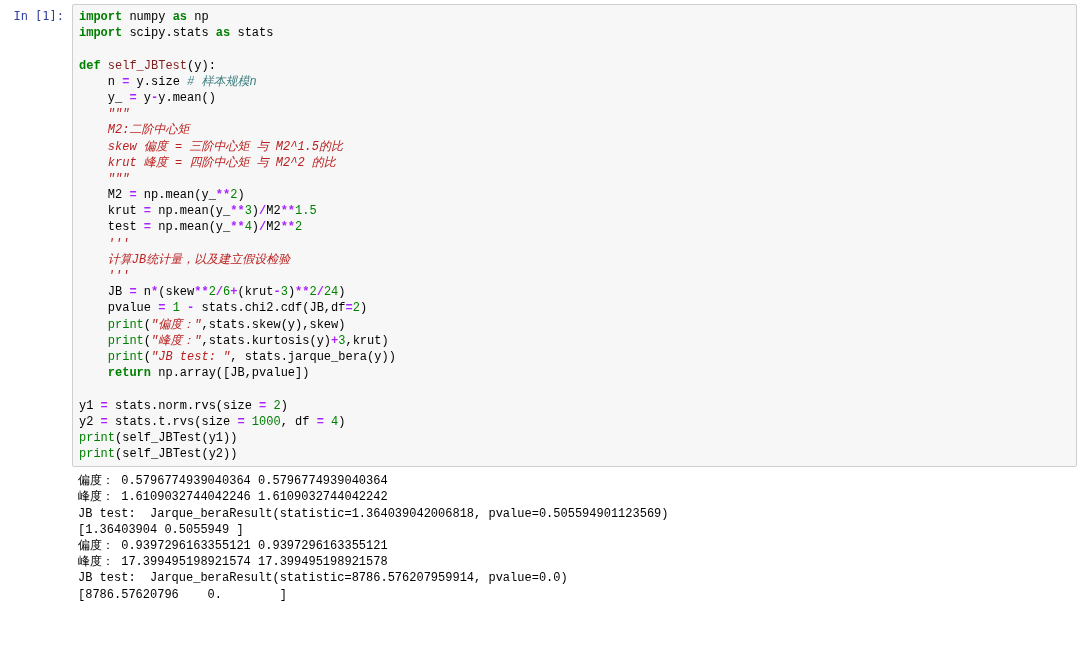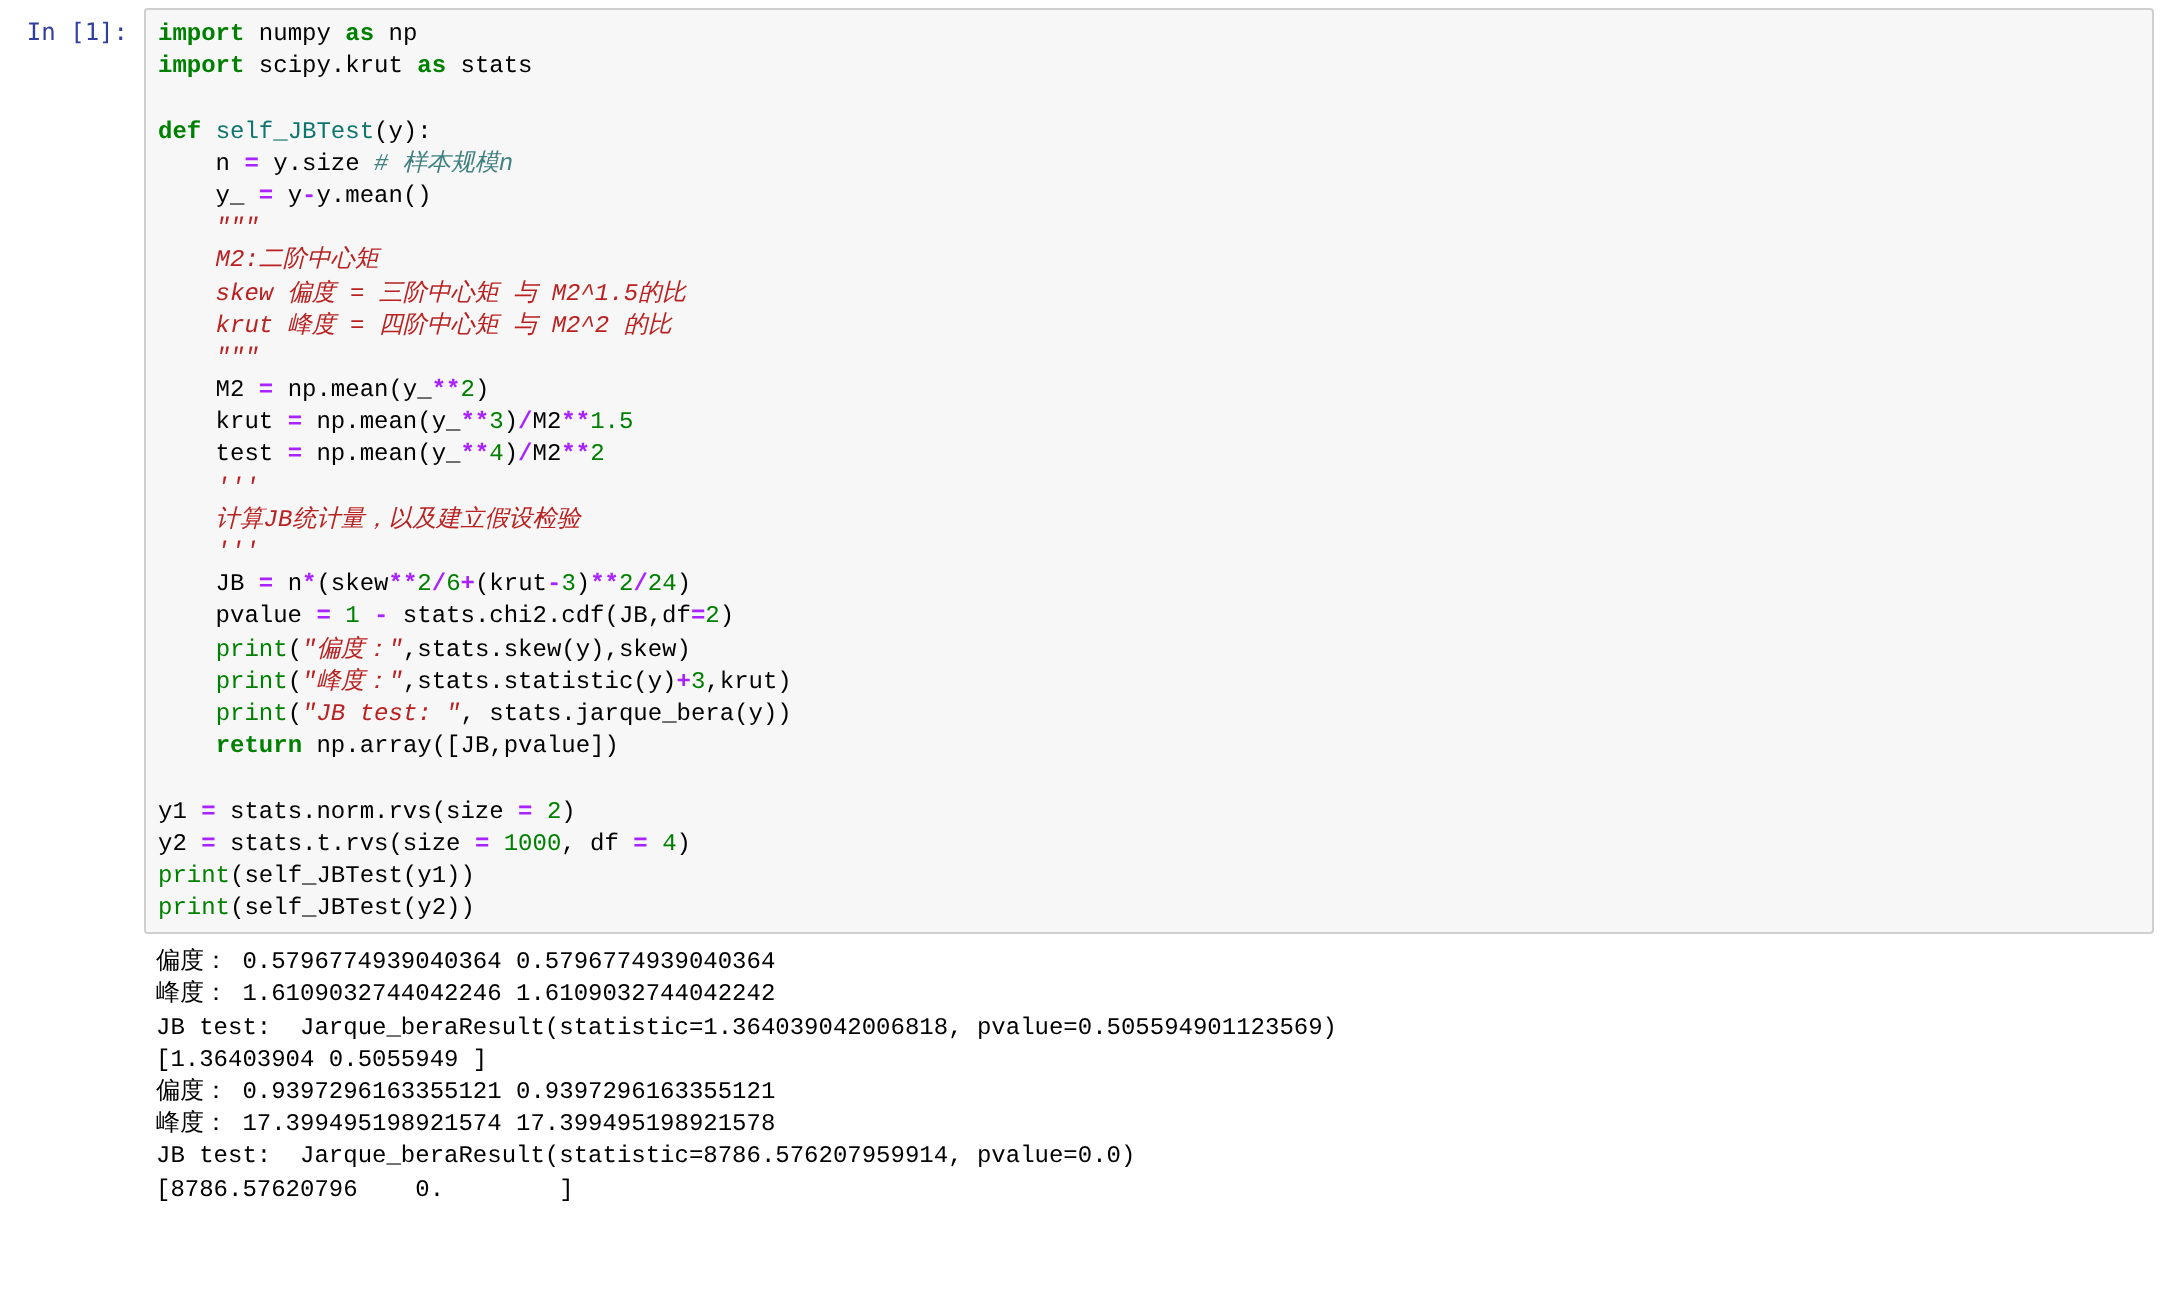--- a/index.html
+++ b/index.html
@@ -41,50 +41,50 @@
     white-space: pre;
     font-family: "SimSun", "宋体", "Courier New", monospace;
     color: #000;
   }
   .kw   { color: #008000; font-weight: bold; }   
   .nn   { color: #000000; }                      
   .op   { color: #AA22FF; font-weight: bold; }   
   .num  { color: #008000; }                      
   .str  { color: #BA2121; font-style: italic; }  
   .cmt  { color: #408080; font-style: italic; }  
-  .fn   { color: #0f766e; }                      
+  .fn   { color: #7f1d1d; }                      
   .bi   { color: #008000; }                      
 </style>
 </head>
 <body>
 
 <div class="cell">
   <div class="prompt">In [1]:</div>
   <div class="input-area">
     <div class="code-block" id="code-block"><span class="kw">import</span><span class="nn"> numpy </span><span class="kw">as</span><span class="nn"> np</span>
-<span class="kw">import</span><span class="nn"> scipy.krut </span><span class="kw">as</span><span class="nn"> stats</span>
+<span class="kw">import</span><span class="nn"> scipy.stats </span><span class="kw">as</span><span class="nn"> stats</span>
 
 <span class="kw">def</span><span class="nn"> </span><span class="fn">self_JBTest</span><span class="nn">(y):</span>
 <span class="nn">    n </span><span class="op">=</span><span class="nn"> y.size </span><span class="cmt"># 样本规模n</span>
 <span class="nn">    y_ </span><span class="op">=</span><span class="nn"> y</span><span class="op">-</span><span class="nn">y.mean()</span>
 <span class="nn">    </span><span class="str">"""</span>
 <span class="str">    M2:二阶中心矩</span>
 <span class="str">    skew 偏度 = 三阶中心矩 与 M2^1.5的比</span>
 <span class="str">    krut 峰度 = 四阶中心矩 与 M2^2 的比</span>
 <span class="nn">    </span><span class="str">"""</span>
 <span class="nn">    M2 </span><span class="op">=</span><span class="nn"> np.mean(y_</span><span class="op">**</span><span class="num">2</span><span class="nn">)</span>
 <span class="nn">    krut </span><span class="op">=</span><span class="nn"> np.mean(y_</span><span class="op">**</span><span class="num">3</span><span class="nn">)</span><span class="op">/</span><span class="nn">M2</span><span class="op">**</span><span class="num">1.5</span>
 <span class="nn">    test </span><span class="op">=</span><span class="nn"> np.mean(y_</span><span class="op">**</span><span class="num">4</span><span class="nn">)</span><span class="op">/</span><span class="nn">M2</span><span class="op">**</span><span class="num">2</span>
 <span class="nn">    </span><span class="str">'''</span>
 <span class="str">    计算JB统计量，以及建立假设检验</span>
 <span class="nn">    </span><span class="str">'''</span>
 <span class="nn">    JB </span><span class="op">=</span><span class="nn"> n</span><span class="op">*</span><span class="nn">(skew</span><span class="op">**</span><span class="num">2</span><span class="op">/</span><span class="num">6</span><span class="op">+</span><span class="nn">(krut</span><span class="op">-</span><span class="num">3</span><span class="nn">)</span><span class="op">**</span><span class="num">2</span><span class="op">/</span><span class="num">24</span><span class="nn">)</span>
 <span class="nn">    pvalue </span><span class="op">=</span><span class="nn"> </span><span class="num">1</span><span class="nn"> </span><span class="op">-</span><span class="nn"> stats.chi2.cdf(JB,df</span><span class="op">=</span><span class="num">2</span><span class="nn">)</span>
 <span class="nn">    </span><span class="bi">print</span><span class="nn">(</span><span class="str">"偏度："</span><span class="nn">,stats.skew(y),skew)</span>
-<span class="nn">    </span><span class="bi">print</span><span class="nn">(</span><span class="str">"峰度："</span><span class="nn">,stats.statistic(y)</span><span class="op">+</span><span class="num">3</span><span class="nn">,krut)</span>
+<span class="nn">    </span><span class="bi">print</span><span class="nn">(</span><span class="str">"峰度："</span><span class="nn">,stats.kurtosis(y)</span><span class="op">+</span><span class="num">3</span><span class="nn">,krut)</span>
 <span class="nn">    </span><span class="bi">print</span><span class="nn">(</span><span class="str">"JB test: "</span><span class="nn">, stats.jarque_bera(y))</span>
 <span class="nn">    </span><span class="kw">return</span><span class="nn"> np.array([JB,pvalue])</span>
 
 <span class="nn">y1 </span><span class="op">=</span><span class="nn"> stats.norm.rvs(size </span><span class="op">=</span><span class="nn"> </span><span class="num">2</span><span class="nn">)</span>
 <span class="nn">y2 </span><span class="op">=</span><span class="nn"> stats.t.rvs(size </span><span class="op">=</span><span class="nn"> </span><span class="num">1000</span><span class="nn">, df </span><span class="op">=</span><span class="nn"> </span><span class="num">4</span><span class="nn">)</span>
 <span class="bi">print</span><span class="nn">(self_JBTest(y1))</span>
 <span class="bi">print</span><span class="nn">(self_JBTest(y2))</span></div>
     <div class="output-block" id="output-block">偏度： 0.5796774939040364 0.5796774939040364
 峰度： 1.6109032744042246 1.6109032744042242
 JB test:  Jarque_beraResult(statistic=1.364039042006818, pvalue=0.505594901123569)

